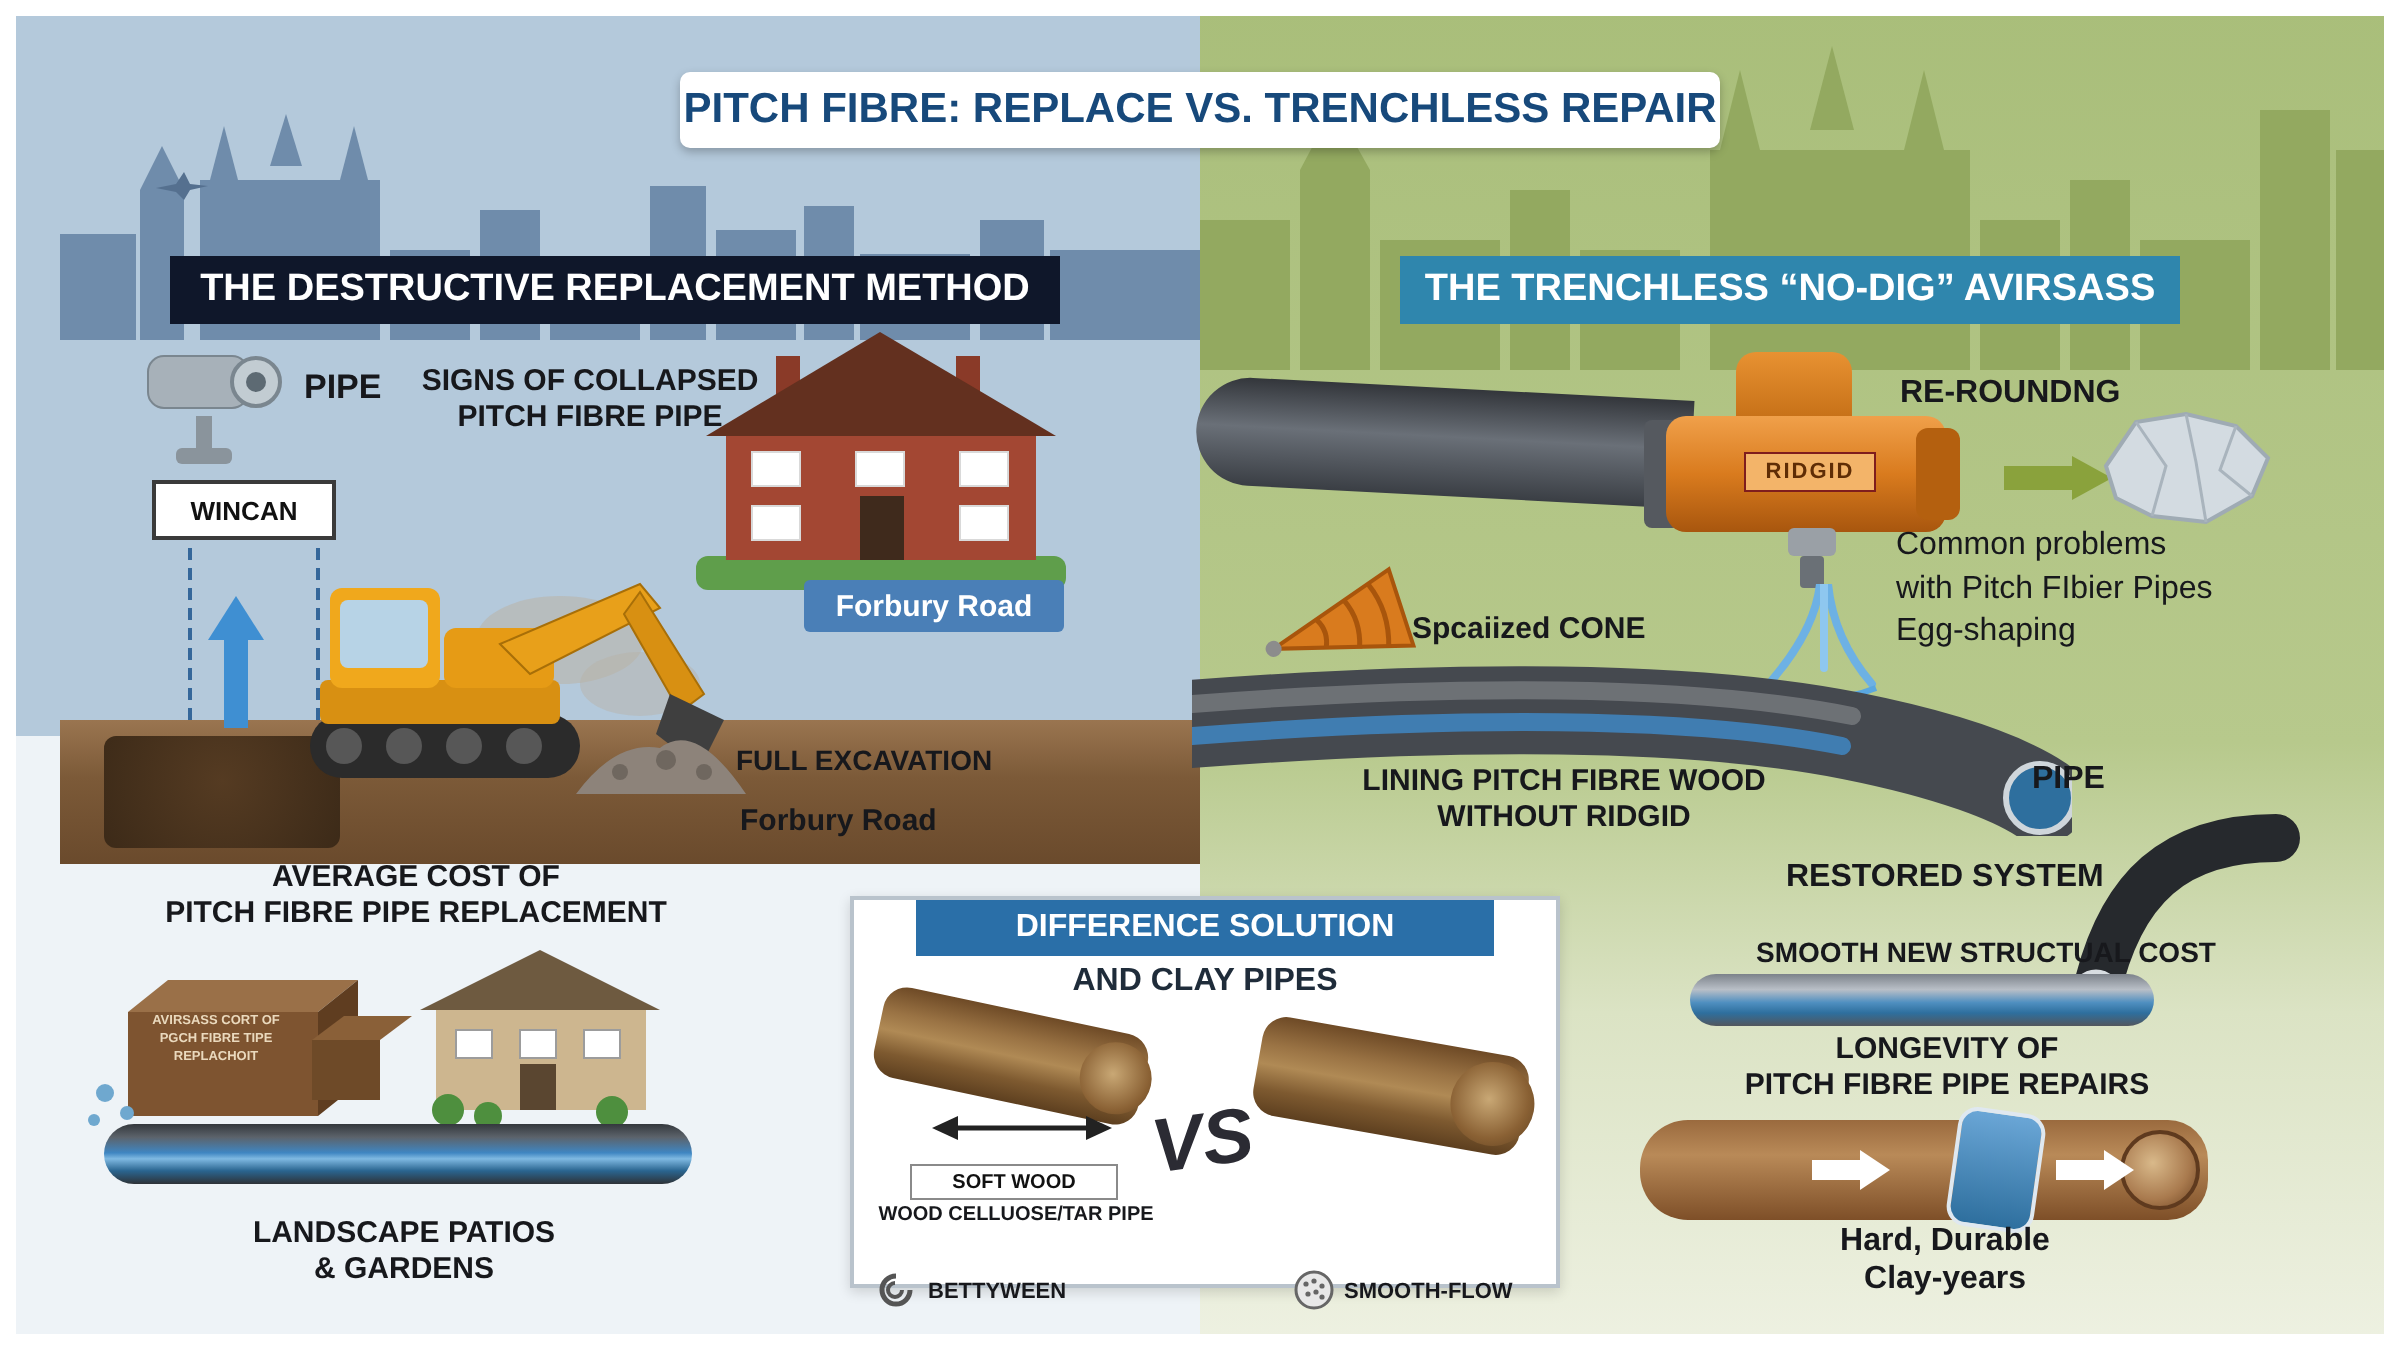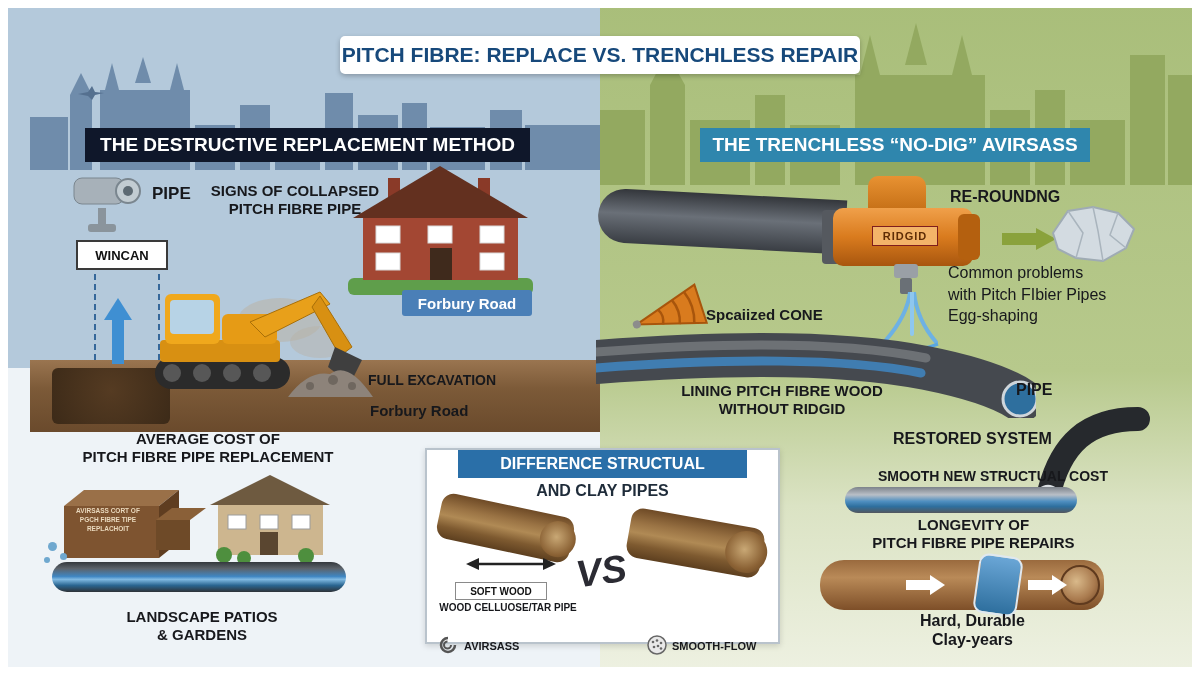--- a/index.html
+++ b/index.html
@@ -176,44 +176,44 @@
   </svg>
 
   <div class="abs pipe" style="left:52px;top:562px;width:294px;height:30px;background:linear-gradient(180deg,#34383d,#5c636b 22%,#3f86c2 48%,#7fb9e2 58%,#2a6590 78%,#2e3237)"></div>
 
   <div class="abs t tc" style="left:118px;top:608px;width:168px;font-size:15px">
     <div>LANDSCAPE PATIOS</div>
     <div>&amp; GARDENS</div>
   </div>
 
   <div class="abs" style="left:425px;top:448px;width:355px;height:196px;background:#ffffff;border:2px solid #b9c3cc;box-shadow:0 2px 6px rgba(0,0,0,.15)"></div>
-  <div class="abs badge" style="left:458px;top:450px;width:289px;height:28px;background:#2a6fa8;color:#fff;font-size:16px">DIFFERENCE STRUCTUAL</div>
+  <div class="abs badge" style="left:458px;top:450px;width:289px;height:28px;background:#2a6fa8;color:#fff;font-size:16px">DIFFERENCE SOLUTION</div>
   <div class="abs badge" style="left:460px;top:480px;width:285px;height:22px;font-size:16px;color:#1f2c3a">AND CLAY PIPES</div>
 
   <div class="abs" style="left:438px;top:505px;width:135px;height:46px;border-radius:12px;transform:rotate(12deg);background:linear-gradient(180deg,#6e4a26,#9a7344 30%,#b08a55 50%,#7e5a30 75%,#5d3f1f)">
     <div style="position:absolute;right:-4px;top:5px;width:36px;height:36px;border-radius:50%;background:radial-gradient(circle at 45% 45%,#c9a875,#8a6134 65%,#5d3f1f)"></div>
   </div>
   <svg class="abs" style="left:466px;top:556px" width="90" height="16" viewBox="0 0 90 16">
     <line x1="12" y1="8" x2="78" y2="8" stroke="#222" stroke-width="2.5"></line>
     <polygon points="0,8 13,2 13,14" fill="#222"></polygon>
     <polygon points="90,8 77,2 77,14" fill="#222"></polygon>
   </svg>
   <div class="abs" style="left:576px;top:550px;font-size:38px;font-weight:bold;font-style:italic;color:#2b2b33;transform:rotate(-8deg)">VS</div>
   <div class="abs" style="left:628px;top:518px;width:135px;height:50px;border-radius:12px;transform:rotate(10deg);background:linear-gradient(180deg,#6e4a26,#9a7344 30%,#b08a55 50%,#7e5a30 75%,#5d3f1f)">
     <div style="position:absolute;right:-5px;top:4px;width:42px;height:42px;border-radius:50%;background:radial-gradient(circle at 45% 45%,#c9a875,#8a6134 60%,#5d3f1f)"></div>
   </div>
 
-  <div class="abs badge" style="left:455px;top:582px;width:92px;height:18px;background:#fff;border:1px solid #8a8a8a;font-size:10px;color:#111">SOFT WOOD</div>
+  <div class="abs badge" style="left:455px;top:582px;width:104px;height:18px;background:#fff;border:1px solid #8a8a8a;font-size:10px;color:#111">SOFT WOOD</div>
   <div class="abs t tc" style="left:428px;top:602px;width:160px;font-size:10px">WOOD CELLUOSE/TAR PIPE</div>
 
   <svg class="abs" style="left:437px;top:634px" width="22" height="22" viewBox="0 0 22 22">
     <path d="M18,11 a7,7 0 1 1 -7,-7" fill="none" stroke="#555" stroke-width="2.5"></path>
     <path d="M14,11 a3.5,3.5 0 1 1 -3.5,-3.5" fill="none" stroke="#555" stroke-width="2"></path>
   </svg>
-  <div class="abs t" style="left:464px;top:640px;font-size:11px">AVIRSASS</div>
+  <div class="abs t" style="left:464px;top:640px;font-size:11px">BETTYWEEN</div>
   <svg class="abs" style="left:646px;top:634px" width="22" height="22" viewBox="0 0 22 22">
     <circle cx="11" cy="11" r="9" fill="#e8e8e8" stroke="#666" stroke-width="1.5"></circle>
     <g fill="#666">
         <circle cx="7" cy="8" r="1.3"></circle>
         <circle cx="11" cy="6.5" r="1.3"></circle>
         <circle cx="15" cy="9" r="1.3"></circle>
         <circle cx="8" cy="13" r="1.3"></circle>
         <circle cx="12" cy="12" r="1.3"></circle>
         <circle cx="15" cy="14.5" r="1.3"></circle>
       </g>

